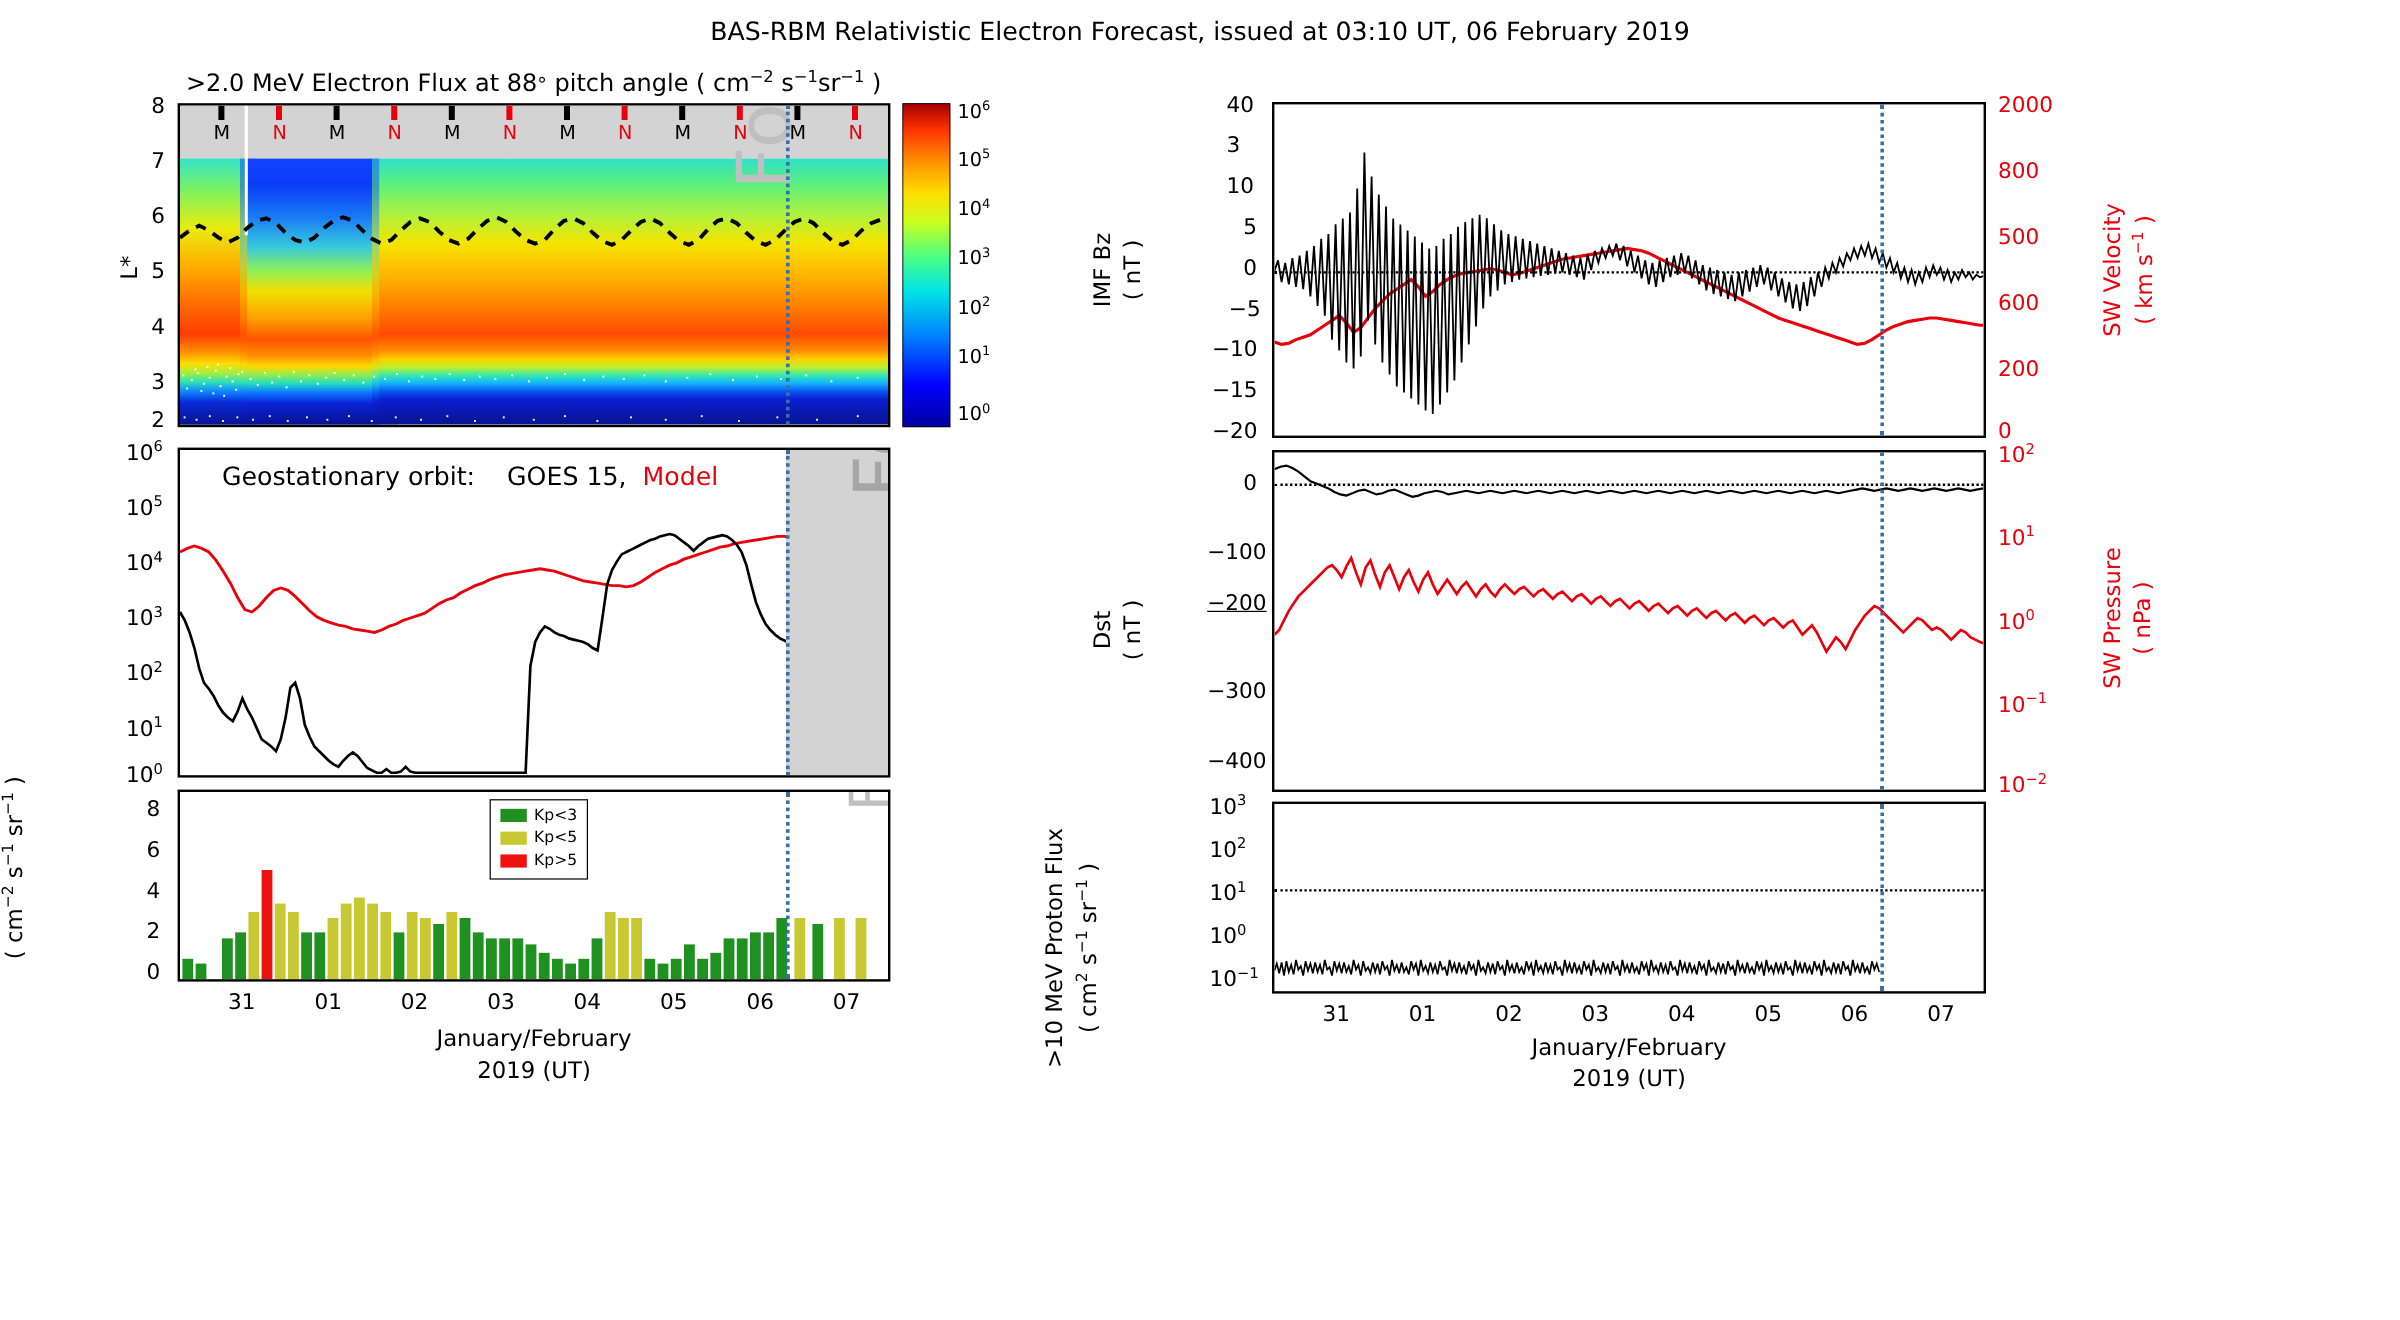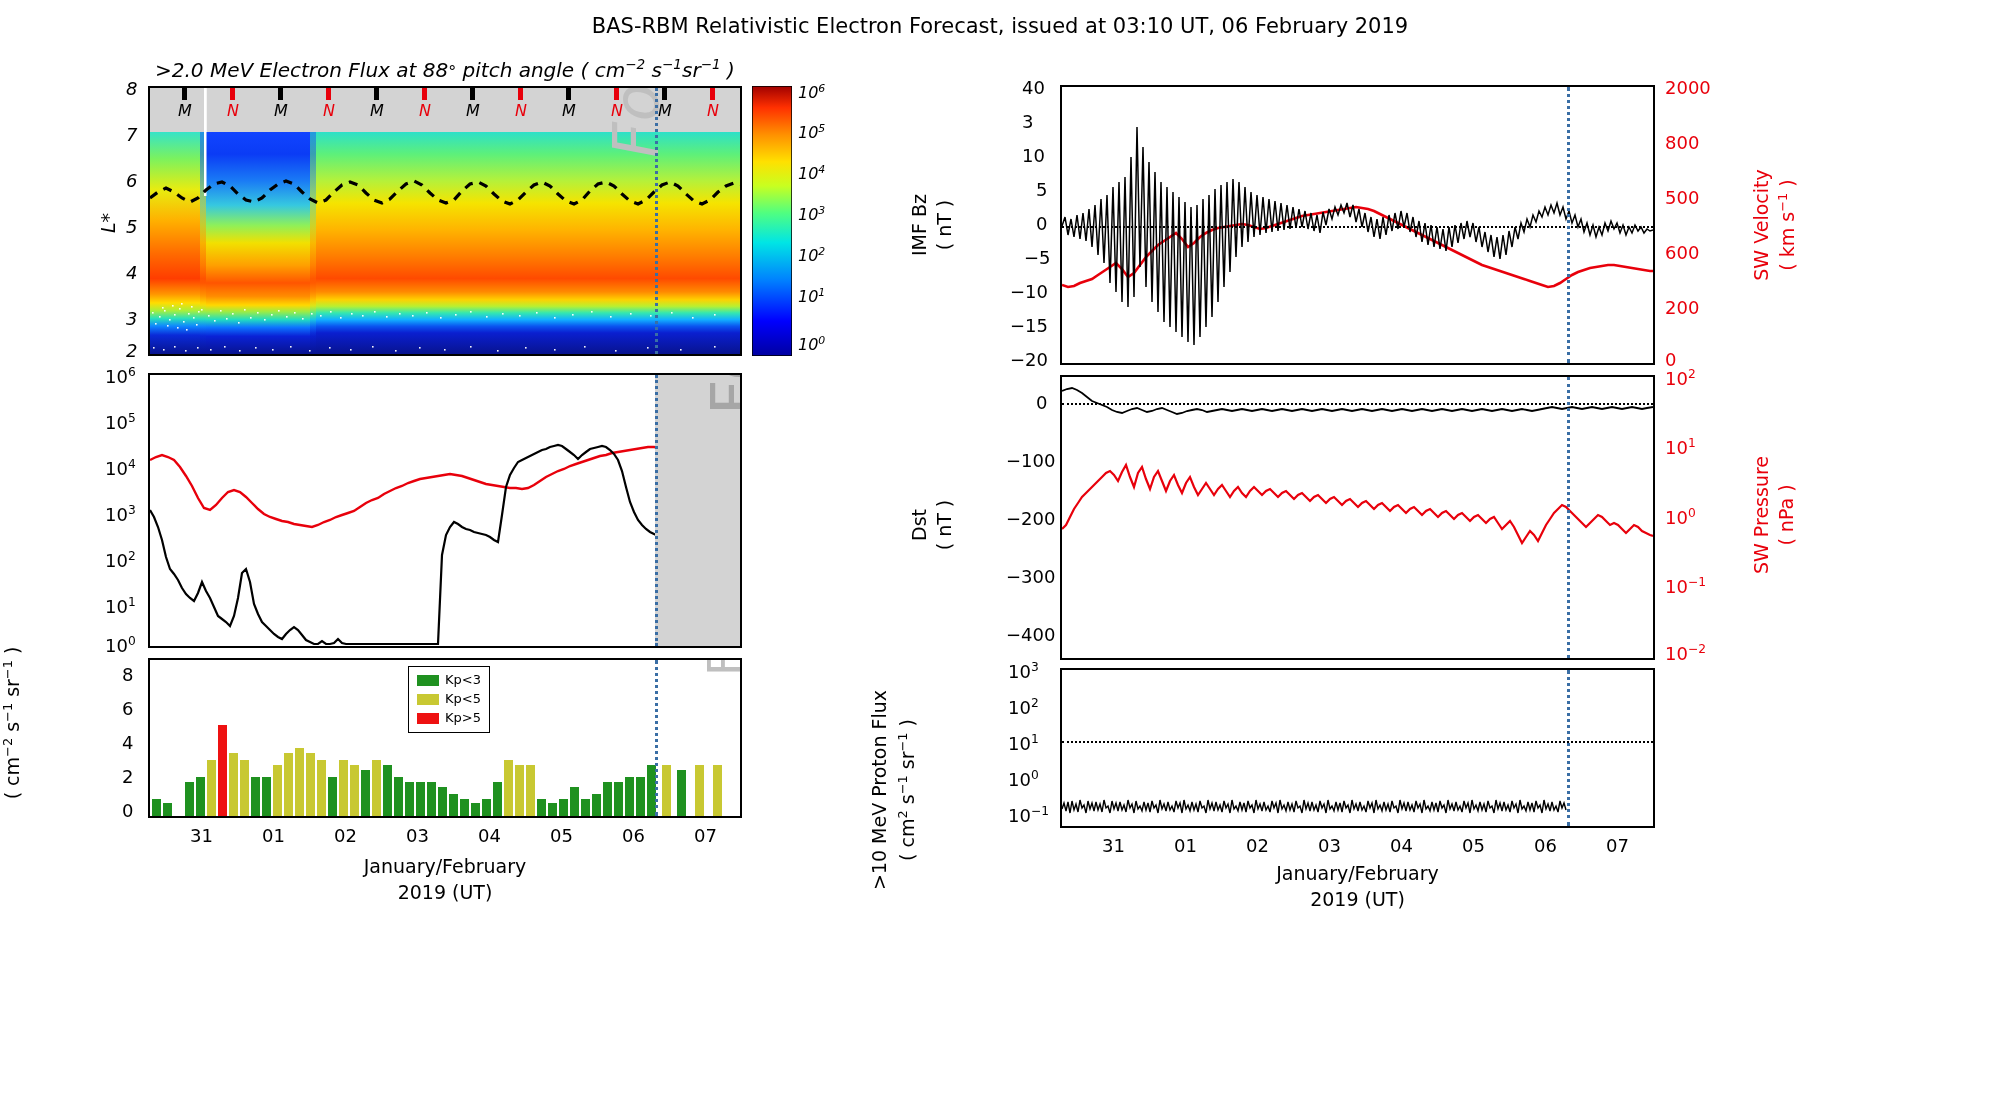--- a/index.html
+++ b/index.html
@@ -22,21 +22,21 @@
   .kplegend{position:absolute;border:1px solid #000;background:#fff;
       font-size:13px;padding:4px 8px;line-height:1.45;}
   .swatch{display:inline-block;width:22px;height:11px;margin-right:6px;vertical-align:middle;}
   svg{display:block;}
 </style>
 </head>
 <body>
 
 <div class="abs ttl">BAS-RBM Relativistic Electron Forecast, issued at 03:10 UT, 06 February 2019</div>
 
-<div class="abs" style="left:0;top:0;width:900px;height:380px;font-style:italic;">
+<div class="abs" style="left:0;top:0;width:900px;height:380px;">
 
   <div class="abs panel-title" style="left:155px;top:56px;">
     &gt;2.0 MeV Electron Flux at 88<span style="font-size:0.8em;">°</span> pitch angle ( cm<span class="sup">−2</span> s<span class="sup">−1</span>sr<span class="sup">−1</span> )
   </div>
 
   <div class="abs axlbl rot" style="left:98px;top:212px;transform:rotate(-90deg);">L*</div>
 
   <div class="abs tick" style="left:126px;top:78px;">8</div>
   <div class="abs tick" style="left:126px;top:124px;">7</div>
   <div class="abs tick" style="left:126px;top:170px;">6</div>
@@ -290,20 +290,25 @@
     <div class="abs watermark rot" style="left:548px;top:40px;transform:rotate(-90deg);transform-origin:left top;color:#a6a6a6;">Forecast</div>
     <div class="dotline" style="left:505px;top:0;height:271px;"></div>
 
     <svg width="590" height="271" viewBox="0 0 590 271">
 
       <polyline fill="none" stroke="#e8000b" stroke-width="2.4" points="0,85 6,82 12,80 18,82 24,85 30,92 36,101 42,111 48,123 54,133 60,135 66,130 72,123 78,117 84,115 90,117 96,122 102,128 108,134 114,139 120,142 126,144 132,146 138,147 144,149 150,150 156,151 162,152 168,150 174,147 180,145 186,142 192,140 198,138 204,136 210,132 216,128 222,125 228,123 234,119 240,116 246,113 252,111 258,108 264,106 270,104 276,103 282,102 288,101 294,100 300,99 306,100 312,101 318,103 324,105 330,107 336,109 342,110 348,111 354,112 360,113 366,113 372,114 378,113 384,110 390,106 396,102 402,99 408,96 414,94 420,91 426,89 432,87 438,85 444,83 450,81 456,80 462,78 468,77 474,76 480,75 486,74 492,73 498,72 504,72 510,73 516,74 522,76 528,78 534,80 540,82 546,83 552,82 558,80 564,78 570,77 576,78 582,80 590,81"></polyline>
 
       <polyline fill="none" stroke="#000000" stroke-width="2.2" points="0,135 4,142 8,152 12,165 16,182 20,194 24,199 28,205 32,213 36,219 40,223 44,226 48,218 52,207 56,216 60,223 64,232 68,241 72,244 76,247 80,251 84,241 88,223 92,198 96,194 100,207 104,229 108,239 112,247 116,251 120,255 124,259 128,262 132,264 136,259 140,255 144,252 148,255 152,260 156,265 160,267 164,269 168,269 172,266 176,269 180,269 184,268 188,264 192,268 196,269 200,269 204,269 208,269 212,269 216,269 220,269 224,269 228,269 232,269 236,269 240,269 244,269 248,269 252,269 256,269 260,269 264,269 268,269 272,269 276,269 280,269 284,269 288,269 292,180 296,160 300,152 304,147 308,149 312,152 316,154 320,155 324,157 328,158 332,159 336,160 340,162 344,165 348,167 352,140 356,112 360,100 364,93 368,87 372,85 376,83 380,81 384,79 388,77 392,75 396,74 400,72 404,71 408,70 412,71 416,74 420,77 424,80 428,84 432,80 436,77 440,74 444,73 448,72 452,71 456,72 460,75 464,79 468,85 472,96 476,112 480,127 484,137 488,145 492,150 496,154 500,157 504,159 508,161 512,157 516,142 520,127 524,117 528,111 532,106 536,103 540,101 544,99 548,106 552,113 556,122 560,133 564,142 568,149 572,153 576,157 580,159 584,161 588,163 590,163"></polyline>
     </svg>
 
+    <div class="abs" style="left:35px;top:10px;font-size:21px;white-space:nowrap;">
+      <span>Geostationary orbit:</span>
+      &nbsp;&nbsp;&nbsp;<span>GOES 15,</span>
+      &nbsp;<span class="red">Model</span>
+    </div>
   </div>
 </div>
 
 <div class="abs" style="left:0;top:650px;width:900px;height:240px;">
 
   <div class="abs tick" style="left:122px;top:14px;">8</div>
   <div class="abs tick" style="left:122px;top:48px;">6</div>
   <div class="abs tick" style="left:122px;top:82px;">4</div>
   <div class="abs tick" style="left:122px;top:116px;">2</div>
   <div class="abs tick" style="left:122px;top:150px;">0</div>
@@ -429,21 +434,21 @@
   <div class="abs axlbl rot red" style="left:725px;top:310px;width:290px;text-align:center;transform:rotate(-90deg);transform-origin:left top;">( km s<span class="sup">−1</span> )</div>
 </div>
 
 <div class="abs" style="left:1050px;top:370px;width:950px;height:290px;">
 
   <div class="abs axlbl rot" style="left:-142px;top:300px;width:290px;text-align:center;transform:rotate(-90deg);transform-origin:left top;">Dst</div>
   <div class="abs axlbl rot" style="left:-117px;top:300px;width:290px;text-align:center;transform:rotate(-90deg);transform-origin:left top;">( nT )</div>
 
   <div class="abs tick" style="left:-14px;top:22px;">0</div>
   <div class="abs tick" style="left:-44px;top:80px;">−100</div>
-  <div class="abs tick" style="left:-44px;top:138px;">−200</div>
+  <div class="abs tick" style="left:-44px;top:122px;text-decoration:underline;">−200</div>
   <div class="abs tick" style="left:-44px;top:196px;">−300</div>
   <div class="abs tick" style="left:-44px;top:254px;">−400</div>
 
   <div class="frame" style="left:10px;top:5px;width:595px;height:285px;overflow:hidden;">
     <div class="hdotline" style="top:26px;"></div>
     <div class="dotline" style="left:505px;top:0;height:281px;"></div>
     <svg width="591" height="281" viewBox="0 0 591 281">
 
       <polyline fill="none" stroke="#e8000b" stroke-width="2.2" points="0,152 4,148 8,140 12,132 16,126 20,120 24,116 28,112 32,108 36,104 40,100 44,96 48,94 52,98 56,104 60,95 64,88 68,100 72,110 76,96 80,90 84,102 88,112 92,100 96,94 100,104 104,114 108,104 112,98 116,108 120,116 124,106 128,100 132,110 136,118 140,112 144,106 148,112 152,118 156,112 160,108 164,114 168,120 172,114 176,110 180,116 184,120 188,114 192,110 196,114 200,118 204,114 208,112 212,116 216,120 220,116 224,114 228,118 232,122 236,118 240,116 244,120 248,124 252,120 256,118 260,122 264,126 268,122 272,120 276,124 280,128 284,124 288,122 292,126 296,130 300,126 304,124 308,128 312,132 316,128 320,126 324,130 328,134 332,130 336,128 340,132 344,136 348,132 352,130 356,134 360,138 364,134 368,132 372,136 376,140 380,136 384,134 388,138 392,142 396,138 400,136 404,140 408,144 412,140 416,138 420,142 424,146 428,142 432,140 436,146 440,152 444,148 448,144 452,150 456,158 460,166 464,160 468,154 472,158 476,164 480,156 484,148 488,142 492,136 496,132 500,128 504,130 508,134 512,138 516,142 520,146 524,150 528,146 532,142 536,138 540,140 544,144 548,148 552,146 556,148 560,152 564,156 568,152 572,148 576,150 580,154 584,156 588,158 591,159"></polyline>
 

